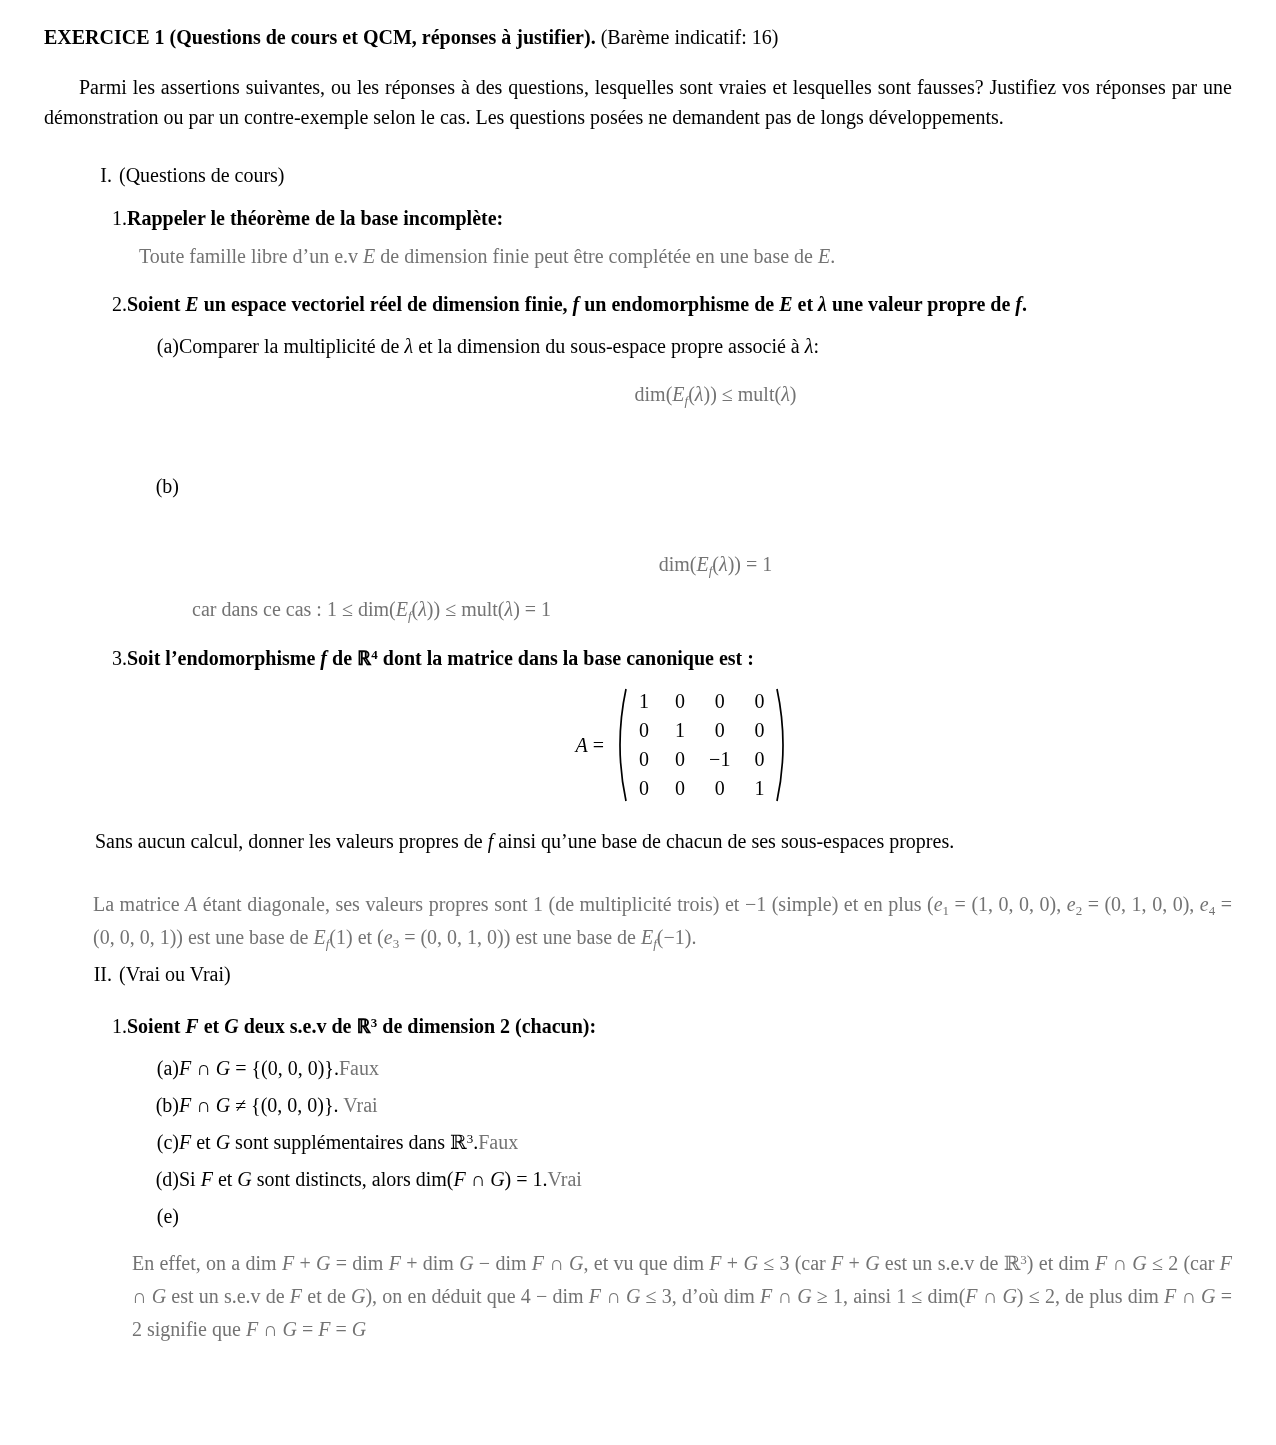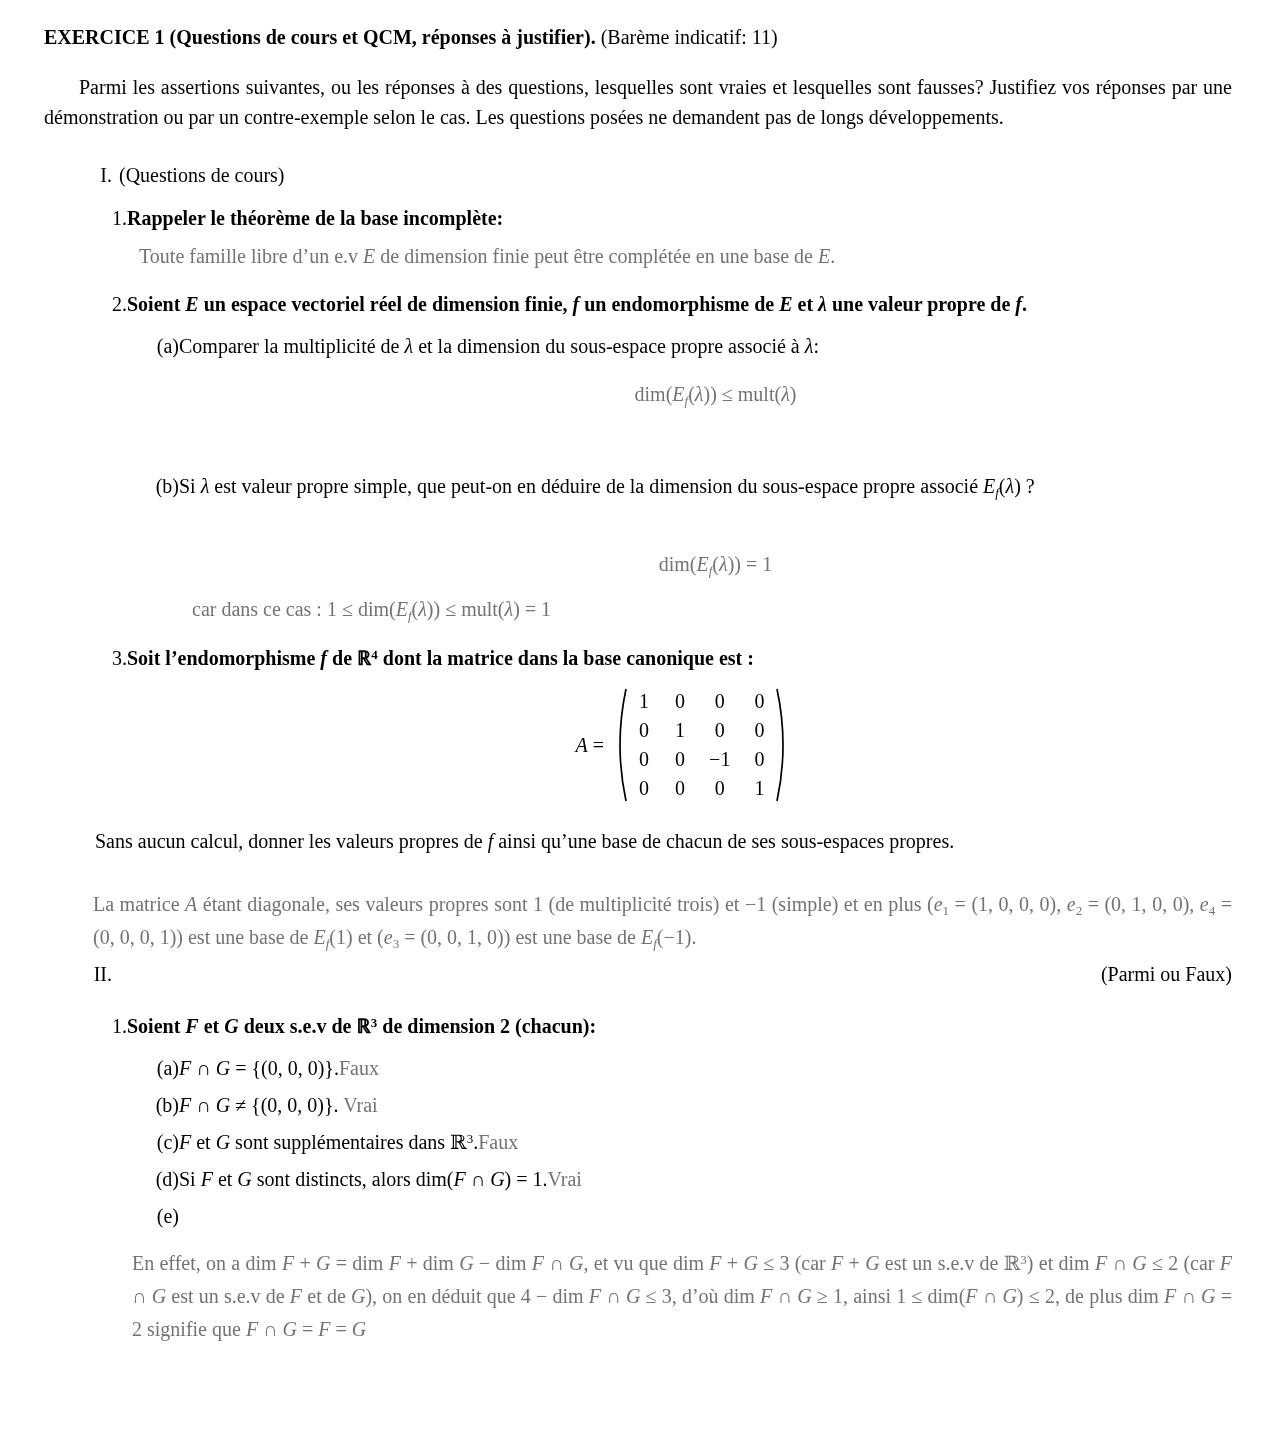--- a/index.html
+++ b/index.html
@@ -92,30 +92,30 @@
 
   
   .mt-sec1   { margin-top: 28px; }
   .mt-q1     { margin-top: 13px; }
   .mt-q2     { margin-top: 18px; }
   .mt-qa     { margin-top: 12px; }
   .mt-f1     { margin-top: 18px; }
   .mt-qb     { margin-top: 62px; }
   .mt-f2     { margin-top: 48px; text-align: center; }
   .mt-q3     { margin-top: 19px; }
-  .mt-sec2   { margin-top: 5px; justify-content: space-between; }
+  .mt-sec2   { margin-top: 5px; }
   .mt-s2q1   { margin-top: 22px; }
 </style>
 </head>
 <body>
 
 <div class="page">
 
   <div class="title-line">
-    <span class="bold">EXERCICE 1 (Questions de cours et QCM, réponses à justifier).</span><span> (Barème indicatif: 11)</span>
+    <span class="bold">EXERCICE 1 (Questions de cours et QCM, réponses à justifier).</span><span> (Barème indicatif: 16)</span>
   </div>
 
   <p class="intro">Parmi les assertions suivantes, ou les réponses à des questions, lesquelles sont vraies et lesquelles sont fausses? Justifiez vos réponses par une démonstration ou par un contre-exemple selon le cas. Les questions posées ne demandent pas de longs développements.</p>
 
   <div class="row sec mt-sec1">
     <span class="lbl">I.</span>
     <span class="txt">(Questions de cours)</span>
   </div>
 
   <div class="row item1 mt-q1">
@@ -132,21 +132,20 @@
   <div class="row item2 mt-qa">
     <span class="lbl">(a)</span>
     <span class="txt">Comparer la multiplicité de <i>λ</i> et la dimension du sous-espace propre associé à <i>λ</i>:</span>
   </div>
   <div class="display-math mt-f1">
     <span class="dm-inner red">dim(<i>E</i><sub><i>f</i></sub>(<i>λ</i>)) ≤ mult(<i>λ</i>)</span>
   </div>
 
   <div class="row item2 mt-qb">
     <span class="lbl">(b)</span>
-    <span class="txt">Si <i>λ</i> est valeur propre simple, que peut-on en déduire de la dimension du sous-espace propre associé <i>E</i><sub><i>f</i></sub>(<i>λ</i>) ?</span>
   </div>
   <div class="display-math mt-f2">
     <span class="dm-inner red">dim(<i>E</i><sub><i>f</i></sub>(<i>λ</i>)) = 1</span>
   </div>
   <div class="note-car red">car dans ce cas : 1 ≤ dim(<i>E</i><sub><i>f</i></sub>(<i>λ</i>)) ≤ mult(<i>λ</i>) = 1</div>
 
   <div class="row item1 mt-q3">
     <span class="lbl">3.</span>
     <span class="txt">Soit l’endomorphisme <i>f</i> de ℝ<sup>4</sup> dont la matrice dans la base canonique est :</span>
   </div>
@@ -180,21 +179,21 @@
         </svg>
     </div>
   </div>
 
   <div class="followup">Sans aucun calcul, donner les valeurs propres de <i>f</i> ainsi qu’une base de chacun de ses sous-espaces propres.</div>
 
   <div class="ans-q3 red">La matrice <i>A</i> étant diagonale, ses valeurs propres sont 1 (de multiplicité trois) et −1 (simple) et en plus (<i>e</i><sub>1</sub> = (1, 0, 0, 0), <i>e</i><sub>2</sub> = (0, 1, 0, 0), <i>e</i><sub>4</sub> = (0, 0, 0, 1)) est une base de <i>E</i><sub><i>f</i></sub>(1) et (<i>e</i><sub>3</sub> = (0, 0, 1, 0)) est une base de <i>E</i><sub><i>f</i></sub>(−1).</div>
 
   <div class="row sec mt-sec2">
     <span class="lbl">II.</span>
-    <span class="txt">(Parmi ou Faux)</span>
+    <span class="txt">(Vrai ou Vrai)</span>
   </div>
 
   <div class="row item1 mt-s2q1">
     <span class="lbl">1.</span>
     <span class="txt">Soient <i>F</i> et <i>G</i> deux s.e.v de ℝ<sup>3</sup> de dimension 2 (chacun):</span>
   </div>
 
   <div class="tf-list">
     <div class="row item2 tf-item">
       <span class="lbl">(a)</span>

